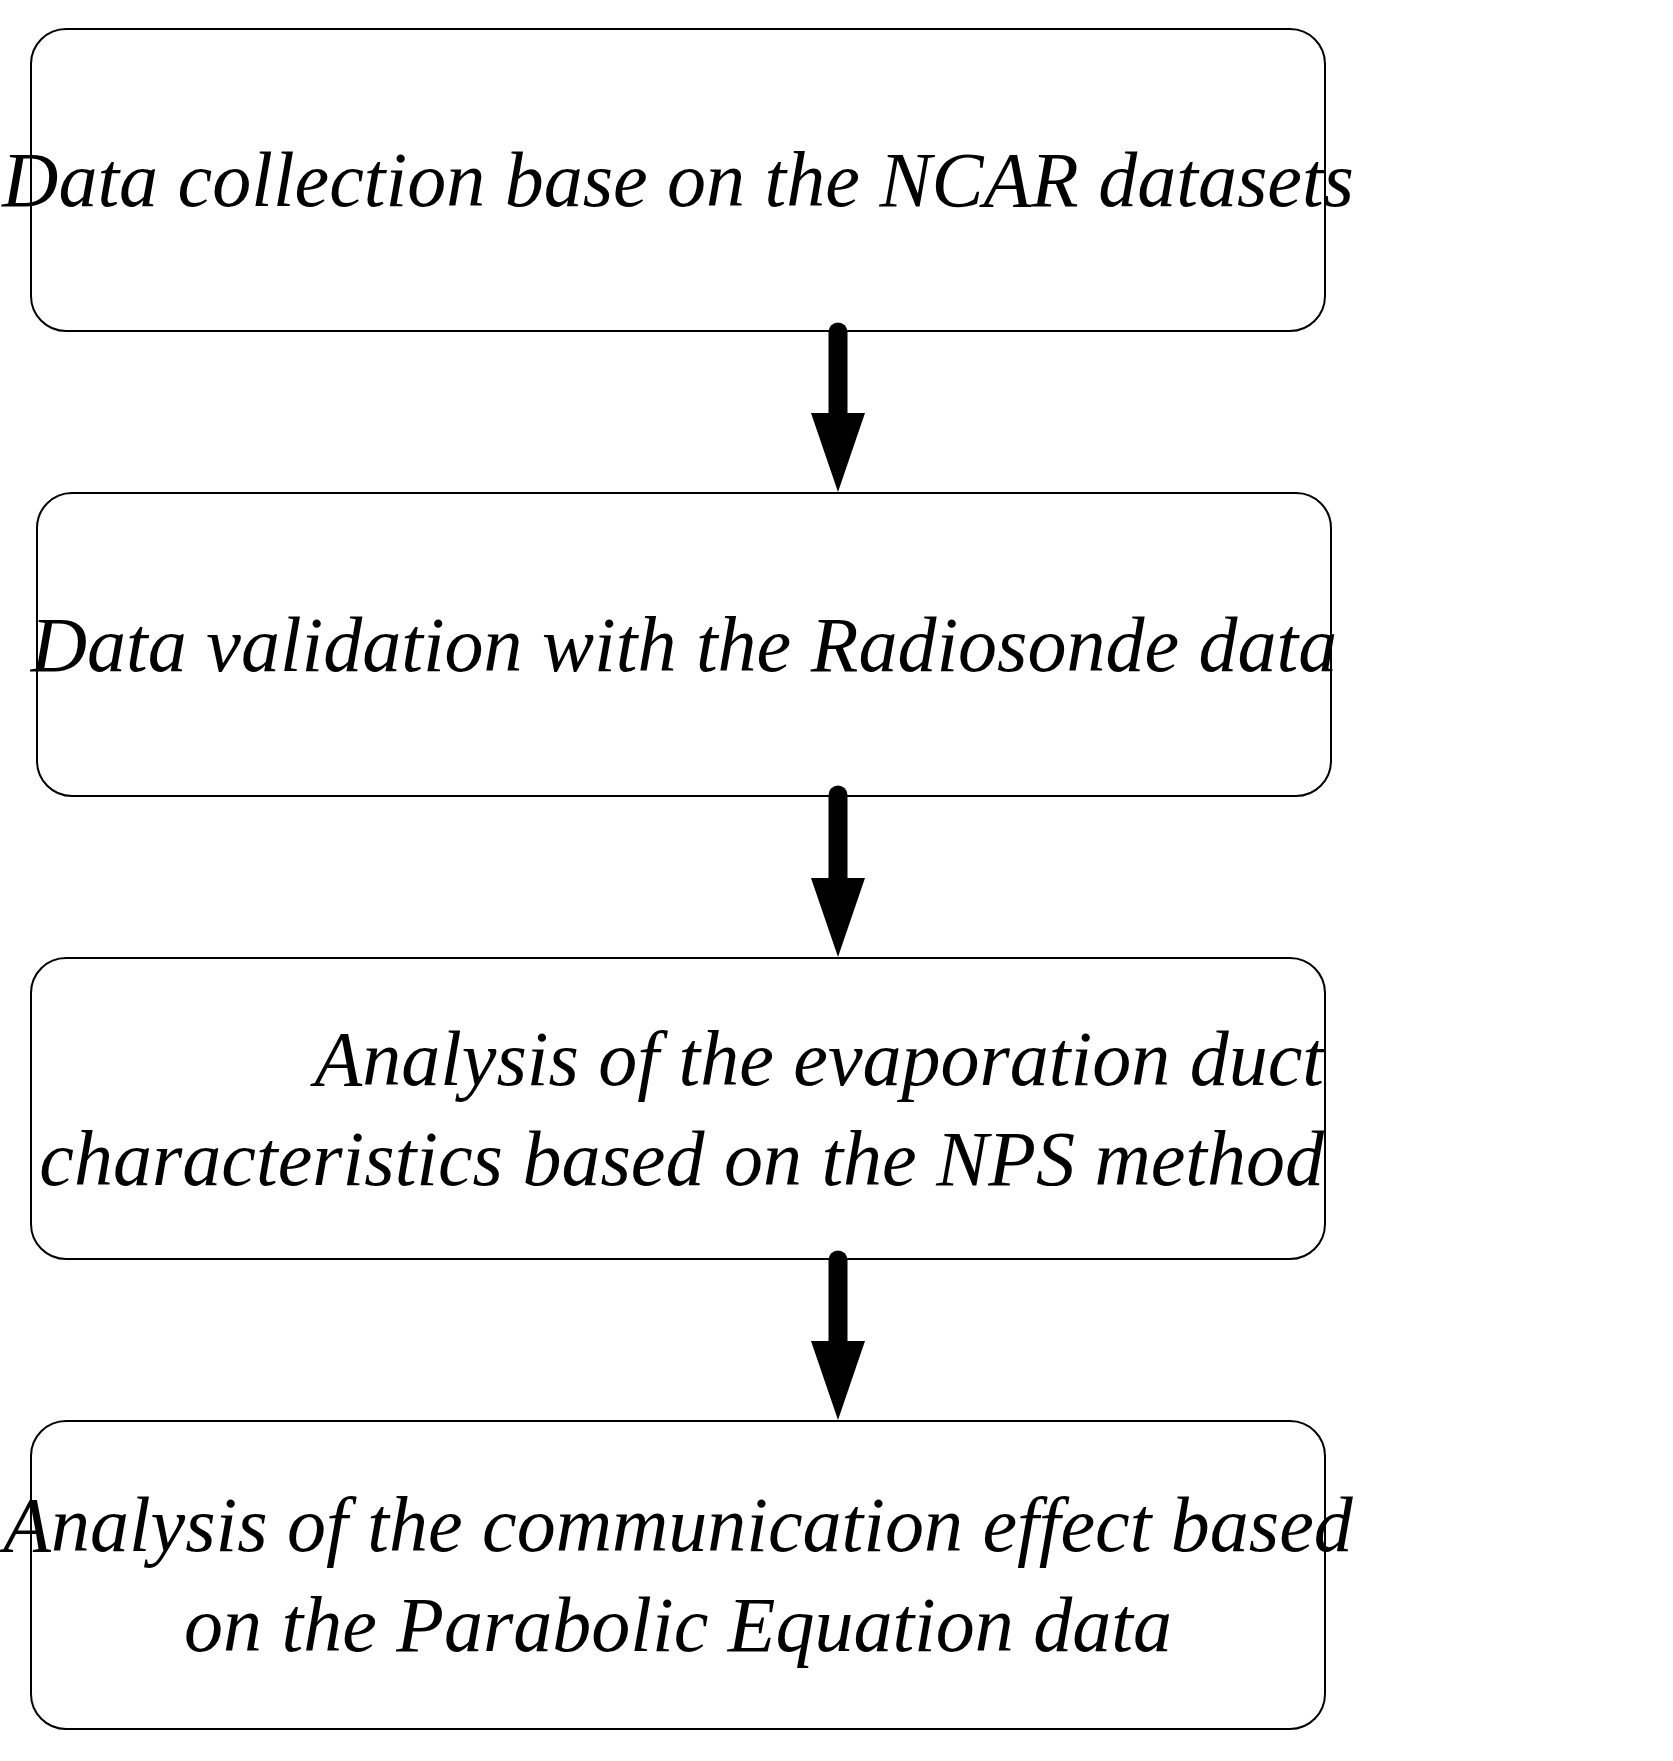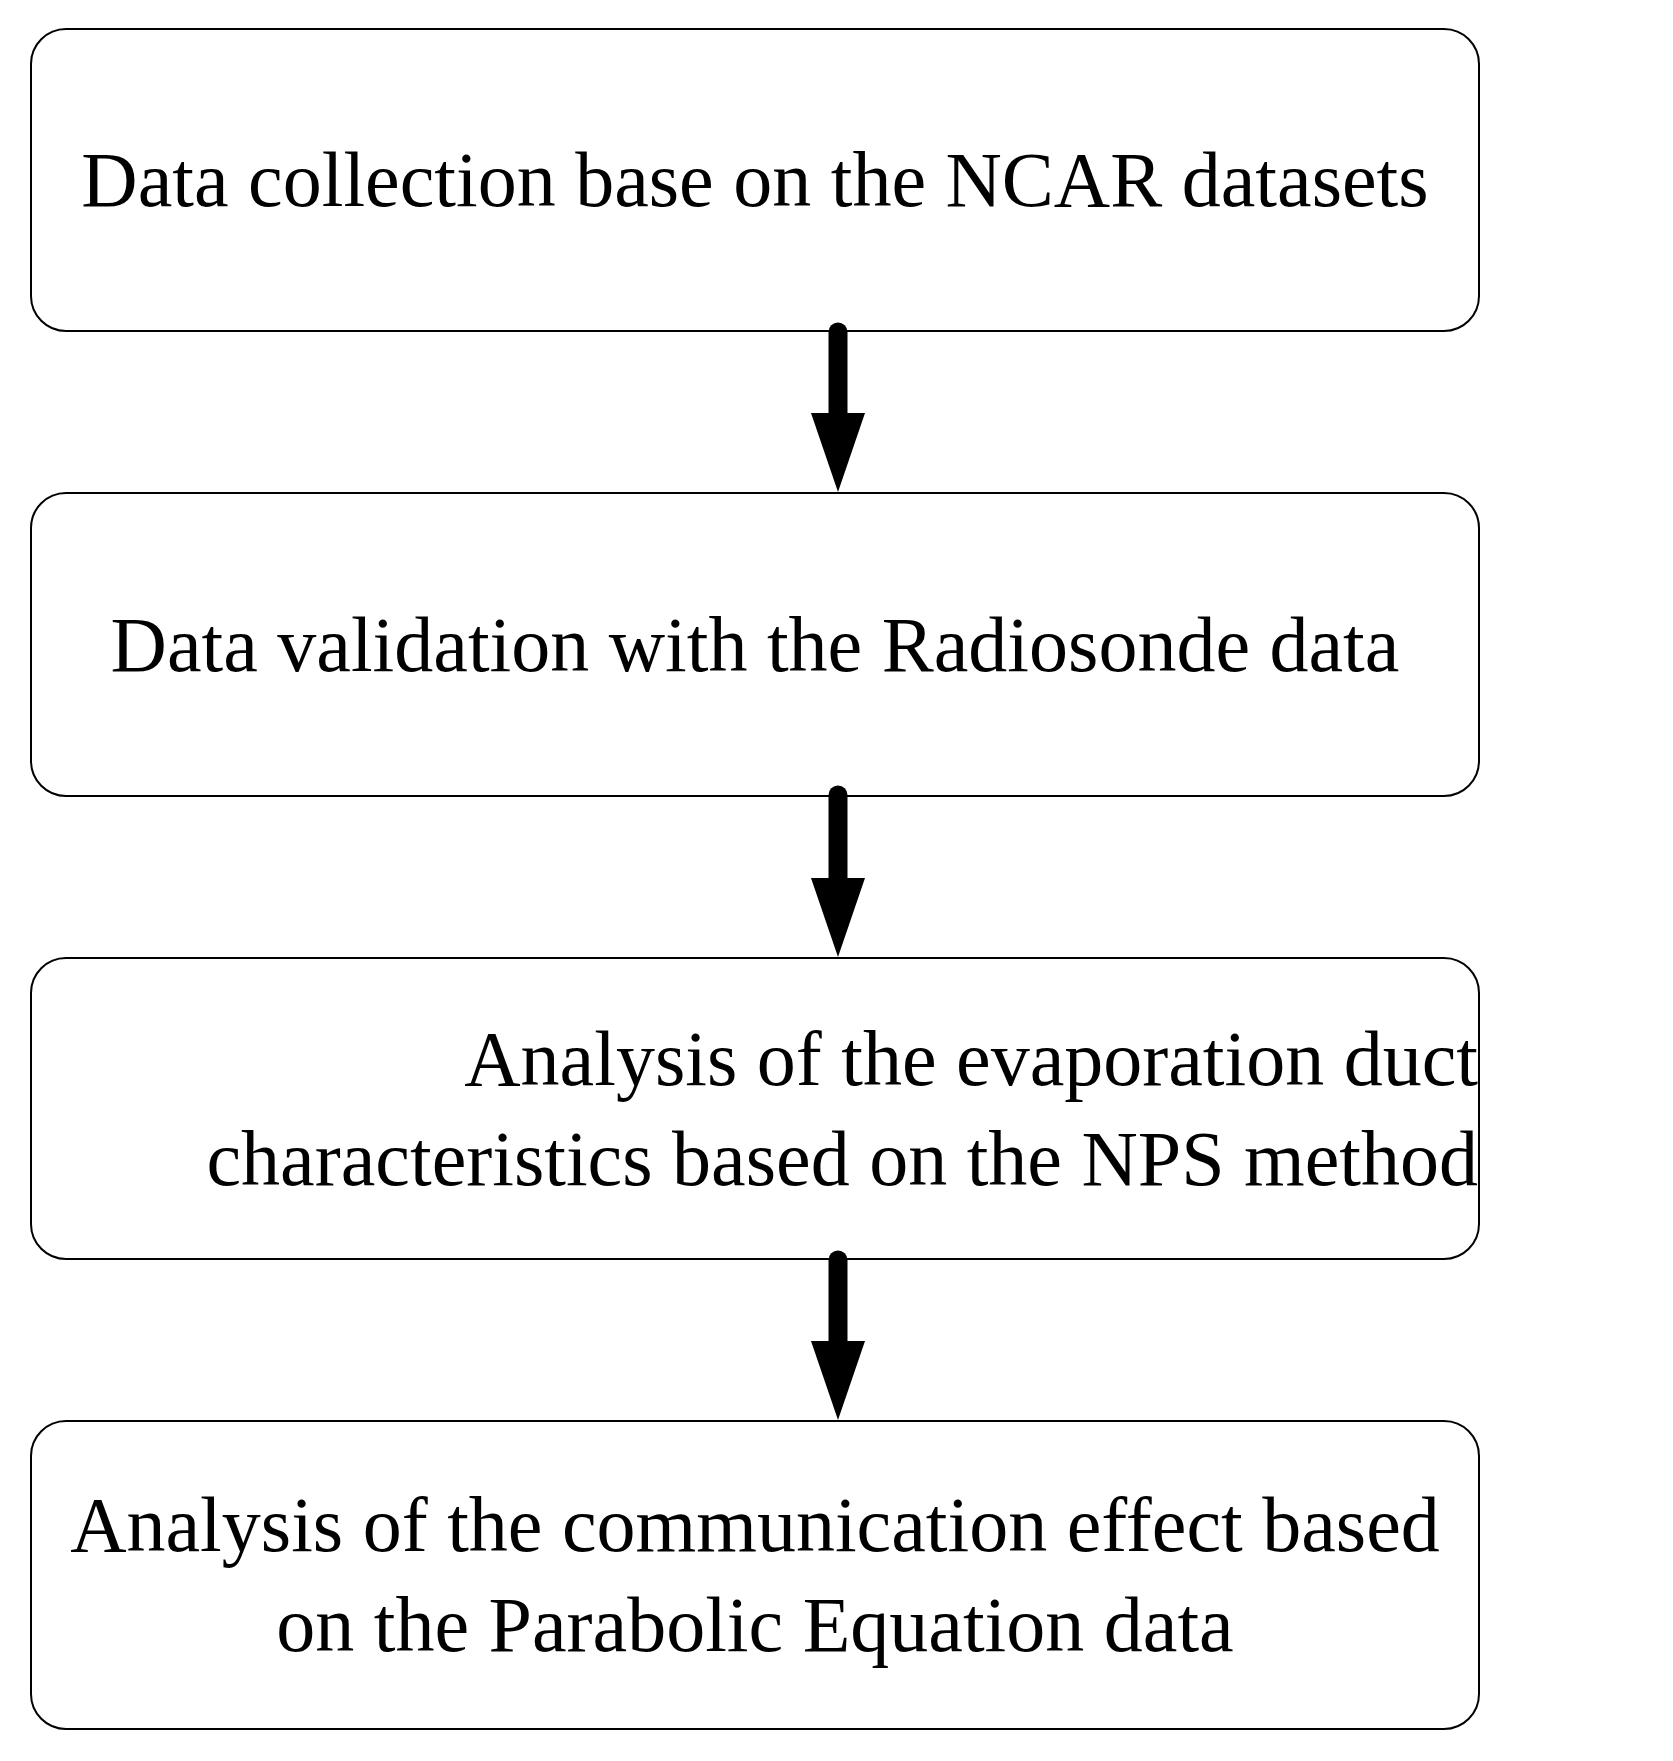--- a/index.html
+++ b/index.html
@@ -14,39 +14,40 @@
     font-family: "Liberation Serif", serif;
     color: #000000;
   }
   .flowchart {
     position: absolute;
     inset: 0;
   }
   .flow-box {
     position: absolute;
     left: 30px;
-    width: 1450px;
+    width: 1296px;
     box-sizing: border-box;
     border: 2px solid #000000;
     border-radius: 36px;
     background: #ffffff;
     display: flex;
     flex-direction: column;
     justify-content: center;
     align-items: center;
     text-align: center;
+    font-style: italic;
   }
   .flow-box .line {
     font-size: 78px;
     line-height: 100px;
     white-space: nowrap;
     color: #000000;
   }
   #box-1 { top: 28px;   height: 304px; }
-  #box-2 { top: 492px;  height: 305px; }
+  #box-2 { top: 492px;  height: 305px; margin-left: 6px; }
   #box-3 { top: 957px;  height: 303px; align-items: flex-end; }
   #box-4 { top: 1420px; height: 310px; text-align: center; }
   .down-arrow {
     position: absolute;
     left: 808px;
     width: 60px;
     display: block;
   }
   #arrow-1 { top: 320px;  height: 172px; }
   #arrow-2 { top: 783px;  height: 174px; }

